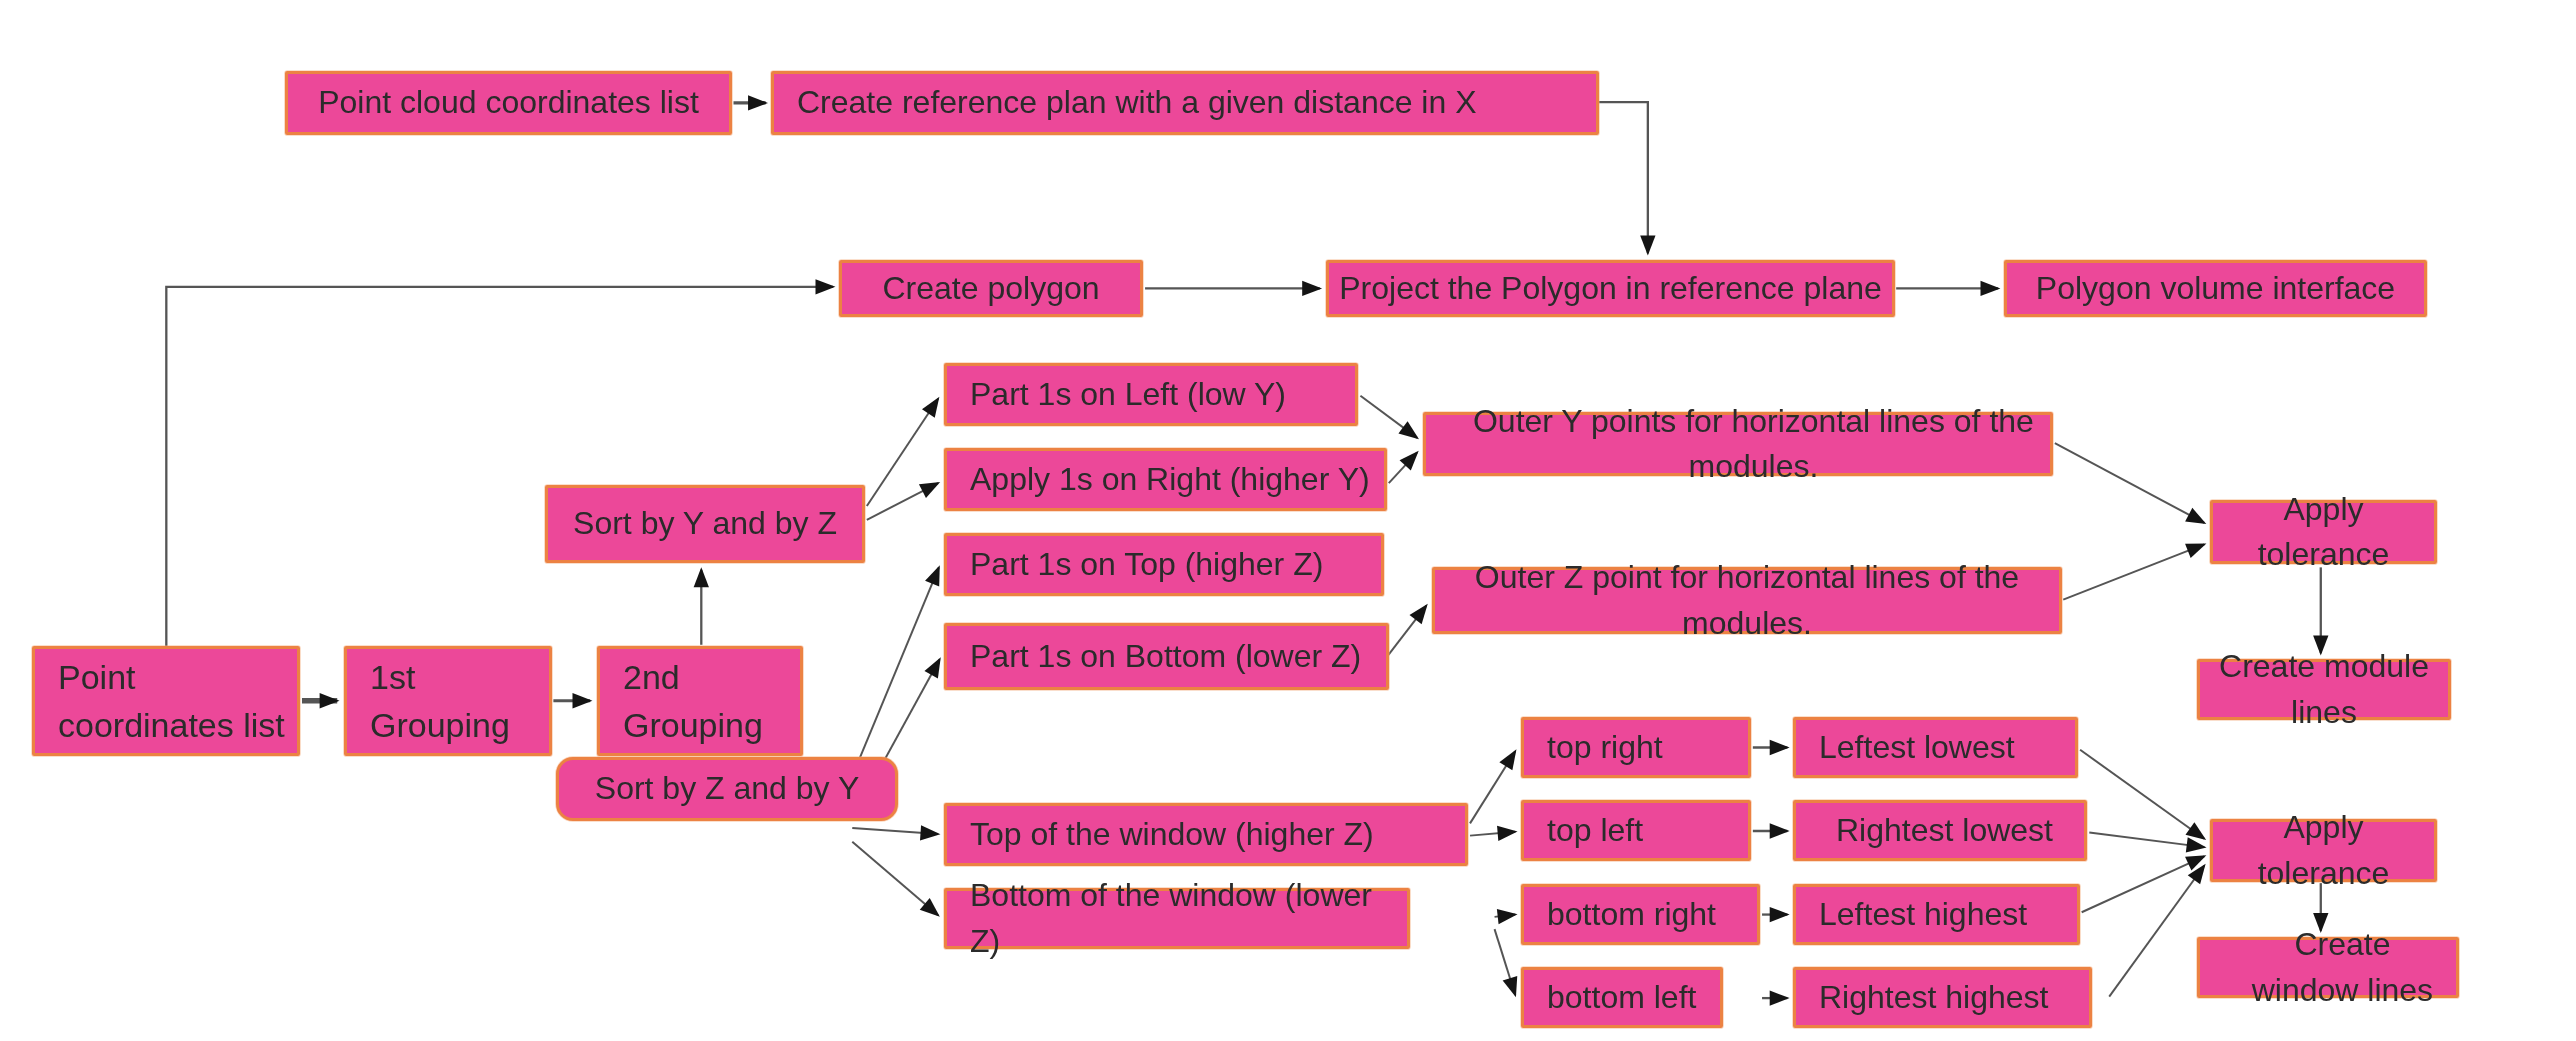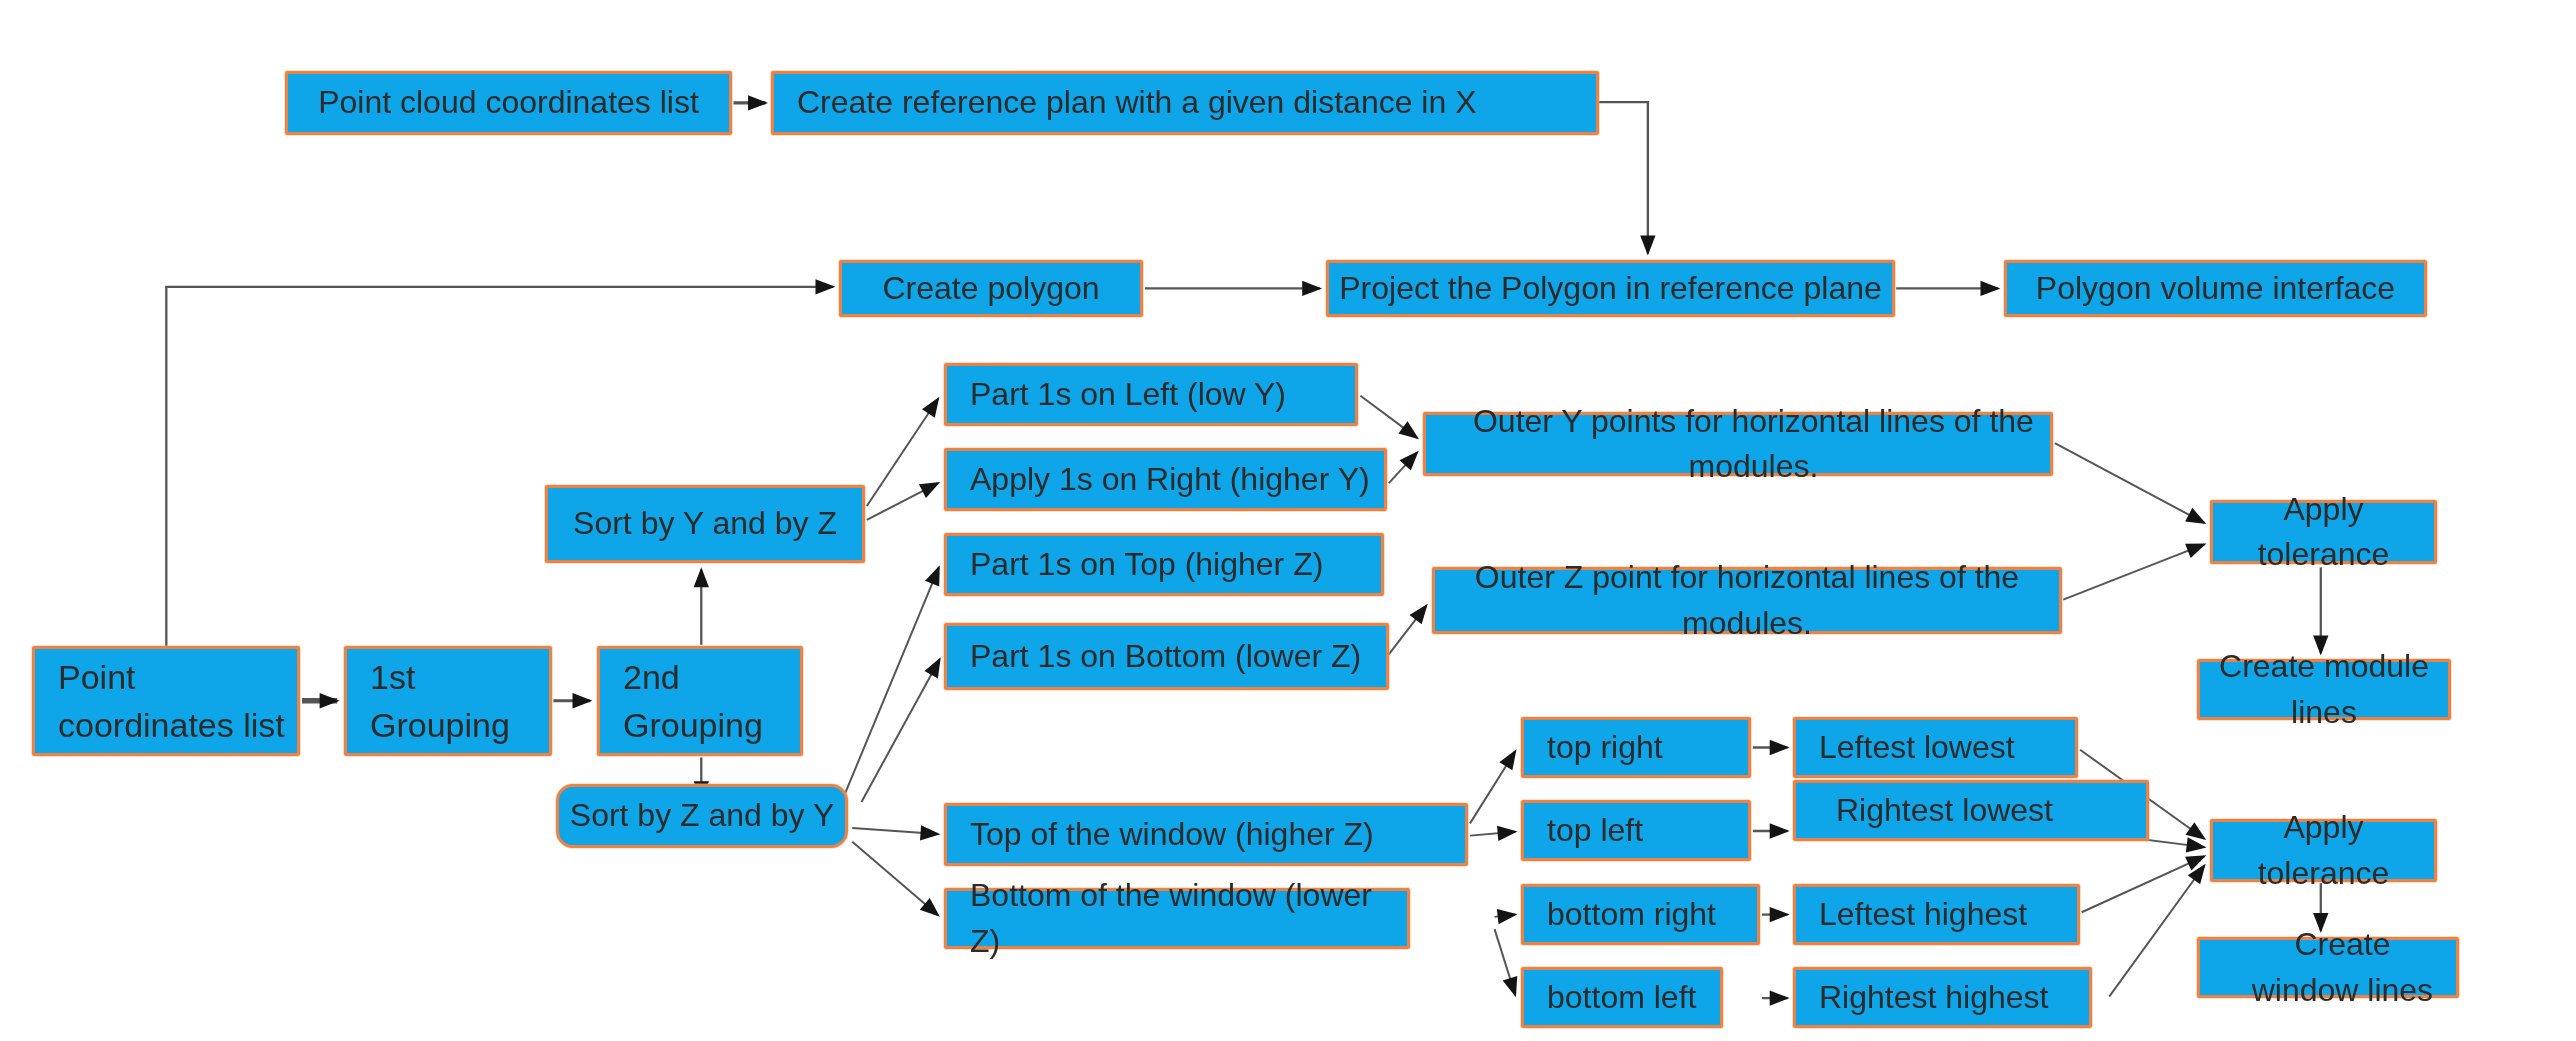--- a/index.html
+++ b/index.html
@@ -4,21 +4,21 @@
 <style>
   html,body{margin:0;padding:0;background:#ffffff;}
   body{width:2576px;height:1042px;font-family:"Liberation Sans",sans-serif;overflow:hidden;}
   #canvas{position:relative;width:2576px;height:1042px;background:#ffffff;}
   #wires{position:absolute;left:0;top:0;width:2576px;height:1042px;}
   .node{
     position:absolute;
     box-sizing:border-box;
     border:3.1px solid #EC8243;
     border-radius:2.3px;
-    background:#0ea5e9;
+    background:#ec4899;
     color:#2b2b2b;
     display:flex;
     align-items:center;
     font-size:32px;
     line-height:1.42;
     white-space:pre-line;
     box-shadow:0 0 0 0.8px rgba(244,177,131,.55);
   }
   .node.center{justify-content:center;text-align:center;padding:0 9.2px;}
   .node.left{justify-content:flex-start;text-align:left;padding:0 10.7px 0 23px;}
@@ -85,28 +85,28 @@
 Grouping</span></div>
       <div class="node center" style="left: 545px; top: 485px; width: 320px; height: 78px;"><span>Sort by Y and by Z</span></div>
       <div class="node left" style="left: 944px; top: 363px; width: 414px; height: 63px;"><span>Part 1s on Left (low Y)</span></div>
       <div class="node left" style="left: 944px; top: 448px; width: 443px; height: 63px;"><span>Apply 1s on Right (higher Y)</span></div>
       <div class="node left" style="left: 944px; top: 533px; width: 440px; height: 63px;"><span>Part 1s on Top (higher Z)</span></div>
       <div class="node left" style="left: 944px; top: 623px; width: 445px; height: 67px;"><span>Part 1s on Bottom (lower Z)</span></div>
       <div class="node center" style="left: 1423px; top: 412px; width: 630px; height: 64px; padding-left: 40px;"><span>Outer Y points for horizontal lines of the modules.</span></div>
       <div class="node center" style="left: 1432px; top: 567px; width: 630px; height: 67px;"><span>Outer Z point for horizontal lines of the modules.</span></div>
       <div class="node center" style="left: 2210px; top: 500px; width: 227px; height: 64px;"><span>Apply tolerance</span></div>
       <div class="node center" style="left: 2197px; top: 659px; width: 254px; height: 61px;"><span>Create module lines</span></div>
-      <div class="node center" style="left: 556px; top: 784px; width: 292px; height: 64px; border-radius: 17px;"><span>Sort by  Z  and by Y</span></div>
+      <div class="node center" style="left: 556px; top: 757px; width: 342px; height: 64px; border-radius: 17px;"><span>Sort by  Z  and by Y</span></div>
       <div class="node left" style="left: 944px; top: 803px; width: 524px; height: 63px;"><span>Top of the window (higher Z)</span></div>
       <div class="node left" style="left: 944px; top: 888px; width: 466px; height: 61px;"><span>Bottom of the window (lower Z)</span></div>
       <div class="node left" style="left: 1521px; top: 717px; width: 230px; height: 61px;"><span>top right</span></div>
       <div class="node left" style="left: 1521px; top: 800px; width: 230px; height: 61px;"><span>top left</span></div>
       <div class="node left" style="left: 1521px; top: 884px; width: 239px; height: 61px;"><span>bottom right</span></div>
       <div class="node left" style="left: 1521px; top: 967px; width: 202px; height: 61px;"><span>bottom left</span></div>
       <div class="node left" style="left: 1793px; top: 717px; width: 285px; height: 61px;"><span>Leftest lowest</span></div>
-      <div class="node left" style="left: 1793px; top: 780px; width: 356px; height: 61px; padding-left: 40px;"><span>Rightest  lowest</span></div>
+      <div class="node left" style="left: 1793px; top: 800px; width: 294px; height: 61px; padding-left: 40px;"><span>Rightest  lowest</span></div>
       <div class="node left" style="left: 1793px; top: 884px; width: 287px; height: 61px;"><span>Leftest highest</span></div>
       <div class="node left" style="left: 1793px; top: 967px; width: 299px; height: 61px;"><span>Rightest highest</span></div>
       <div class="node center" style="left: 2210px; top: 819px; width: 227px; height: 63px;"><span>Apply tolerance</span></div>
       <div class="node center" style="left: 2197px; top: 937px; width: 262px; height: 61px; padding-left: 38px;"><span>Create window lines</span></div>
     </div>
 </div>
 
 
 </body></html>

